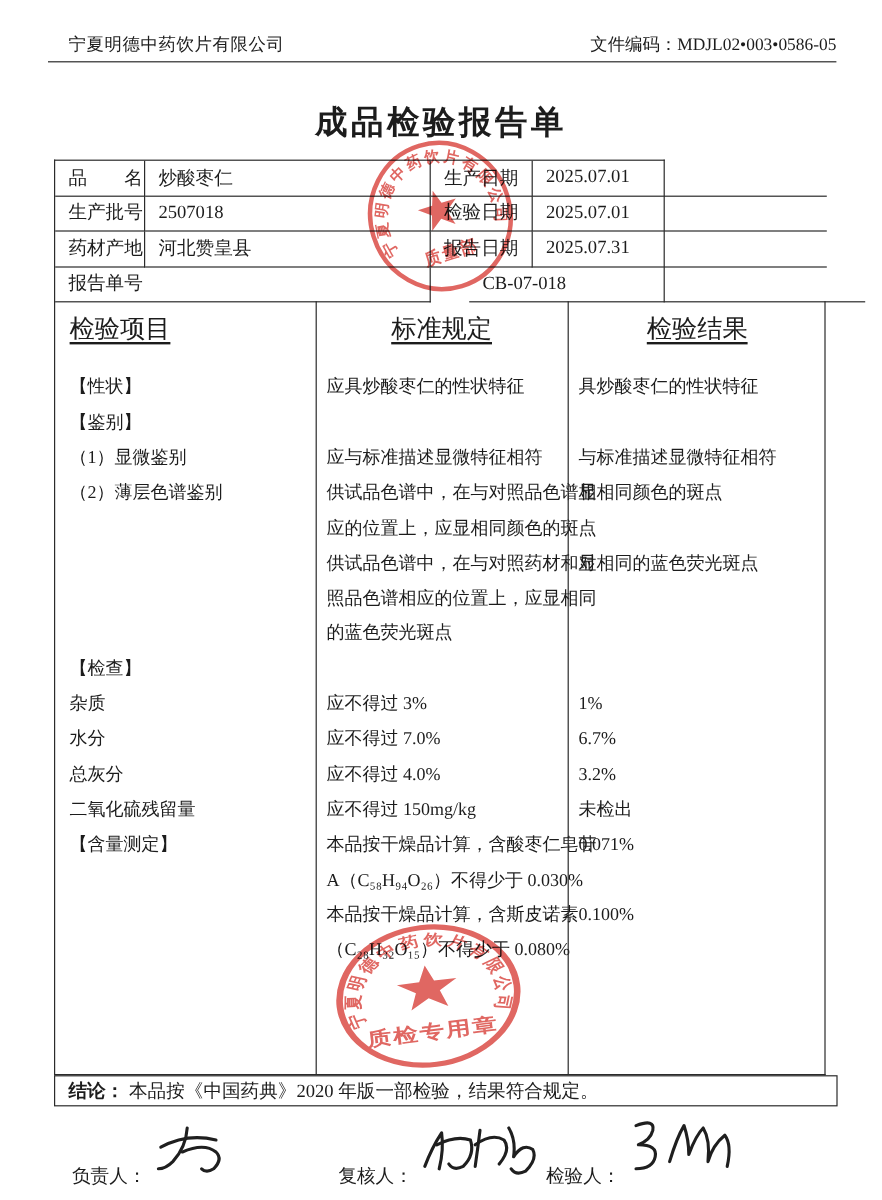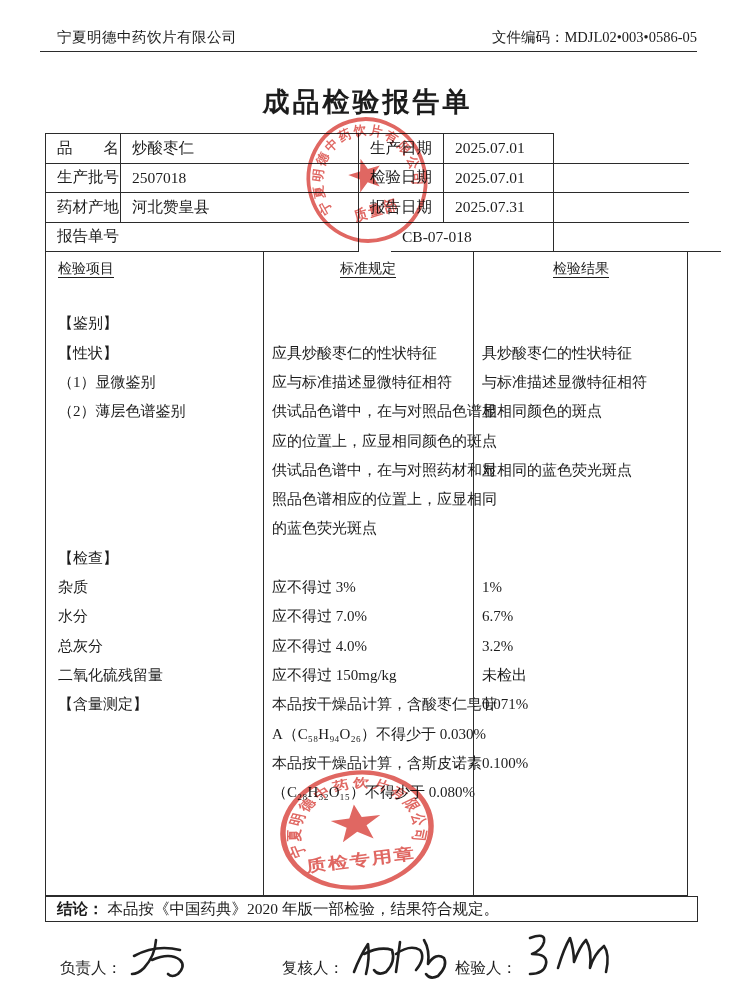--- a/index.html
+++ b/index.html
@@ -40,42 +40,42 @@
   .info-cell.lbl { justify-content:space-between; }
 
   
   .main-table {
     position:absolute; left:45px; top:251px; width:643px; height:645px;
     border:1px solid #2b2b2b; border-top:none;
   }
   .vline { position:absolute; top:0; bottom:0; width:1px; background:#2b2b2b; }
   .vline.v1 { left:217px; } .vline.v2 { left:427px; }
   .mt-head { display:grid; grid-template-columns:217px 210px 216px; height:58px; padding-top:9px; }
-  .mt-head > div { font-size:14px; }
+  .mt-head > div { font-size:21px; }
   .mt-head .h-item { padding-left:12px; }
   .mt-head .h-spec, .mt-head .h-result { text-align:center; }
   .mt-head span { text-decoration:underline; text-underline-offset:4px; }
   .mt-rows { }
   .mt-row { display:grid; grid-template-columns:217px 210px 216px; min-height:29.3px; align-items:center; }
   .mt-row > div { padding:0 6px; font-size:15px; white-space:nowrap; overflow:visible; line-height:1.1; }
   .mt-row .c-item { padding-left:12px; }
   .mt-row .c-spec { padding-left:9px; }
   .mt-row .c-result { padding-left:9px; }
 
   
   .conclusion {
     position:absolute; left:45px; top:896px; width:653px; height:26px;
     border:1.5px solid #2b2b2b; display:flex; align-items:center;
     padding-left:11px; font-size:15.5px;
   }
   .conclusion .lbl { font-weight:bold; margin-right:4px; }
 
   
   .sign-row { position:absolute; left:60px; top:946px; width:640px; height:50px; font-size:15.5px; }
-  .sign-label { position:absolute; top:12px; }
+  .sign-label { position:absolute; top:24px; }
   .sig-svg { position:absolute; }
   .sig-svg path { fill:none; stroke:#1f1f1f; stroke-width:2.6; stroke-linecap:round; stroke-linejoin:round; }
 
   
   .stamp { position:absolute; opacity:0.82; mix-blend-mode:multiply; pointer-events:none; }
   .stamp svg text { font-family:"Liberation Serif","DejaVu Serif",serif; font-weight:bold; }
   .stamp-top { left:305px; top:115px; width:124px; height:130px; transform:rotate(-17deg); }
   .stamp-bottom { left:278px; top:769px; width:158px; height:122px; transform:rotate(-7deg); }
 </style>
 </head>
@@ -119,29 +119,29 @@
     <div class="vline v1"></div>
     <div class="vline v2"></div>
     <div class="mt-head">
       <div class="h-item"><span>检验项目</span></div>
       <div class="h-spec"><span>标准规定</span></div>
       <div class="h-result"><span>检验结果</span></div>
     </div>
     <div class="mt-rows">
 
         <div class="mt-row">
-          <div class="c-item">【鉴别】</div>
-          <div class="c-spec"></div>
-          <div class="c-result"></div>
-        </div>
-
-        <div class="mt-row">
           <div class="c-item">【性状】</div>
           <div class="c-spec">应具炒酸枣仁的性状特征</div>
           <div class="c-result">具炒酸枣仁的性状特征</div>
+        </div>
+
+        <div class="mt-row">
+          <div class="c-item">【鉴别】</div>
+          <div class="c-spec"></div>
+          <div class="c-result"></div>
         </div>
 
         <div class="mt-row">
           <div class="c-item">（1）显微鉴别</div>
           <div class="c-spec">应与标准描述显微特征相符</div>
           <div class="c-result">与标准描述显微特征相符</div>
         </div>
 
         <div class="mt-row">
           <div class="c-item">（2）薄层色谱鉴别</div>

